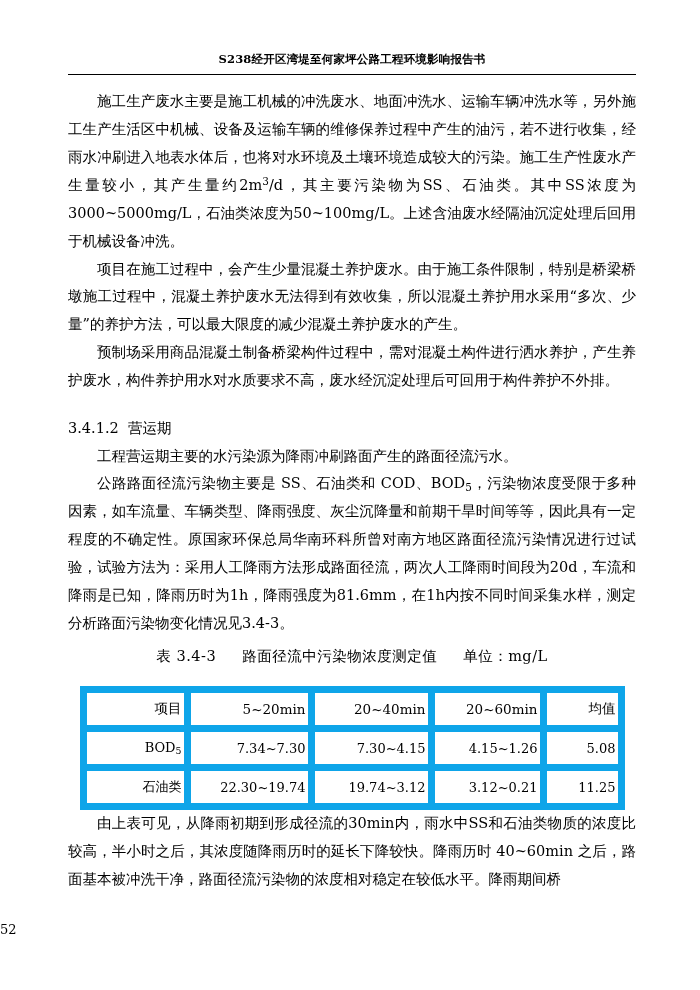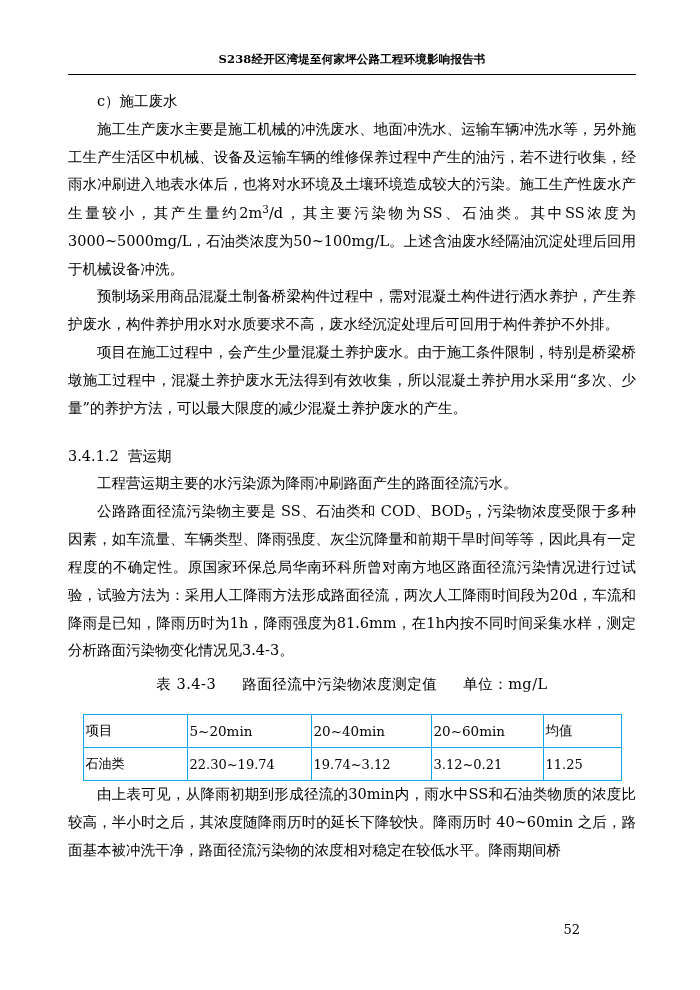--- a/index.html
+++ b/index.html
@@ -70,39 +70,39 @@
     display: inline-block;
     width: 26px;
   }
   table.data {
     border-collapse: collapse;
     width: 538px;
     margin: 0 auto;
     table-layout: fixed;
   }
   table.data td {
-    border: 1px solid #0ea5e9;
-    text-align: left;
+    border: 7px solid #0ea5e9;
+    text-align: right;
     font-size: 13px;
     height: 28px;
     padding: 2px 2px;
     font-family: "DejaVu Serif", "Liberation Serif", serif;
   }
   table.data tr.head td {
     font-size: 13.5px;
   }
   .after-table {
     margin-top: 14px;
   }
   .pagenum {
     position: absolute;
     top: 922px;
     left: 0;
     width: 580px;
-    text-align: right;
+    text-align: left;
     font-size: 13px;
   }
   sub {
     font-size: 0.72em;
     vertical-align: -0.25em;
   }
   sup {
     font-size: 0.72em;
     vertical-align: 0.45em;
   }
@@ -110,29 +110,28 @@
 </head>
 <body>
 
 <div class="page">
 
   <div class="header">S238经开区湾堤至何家坪公路工程环境影响报告书</div>
   <div class="header-rule"></div>
 
   <div class="content">
 
-    <p class="para">c）施工废水</p>
 
     <p class="para">
       <span>施工生产废水主要是施工机械的冲洗废水、地面冲洗水、运输车辆冲洗水等，另外施工生产生活区中机械、设备及运输车辆的维修保养过程中产生的油污，若不进行收集，经雨水冲刷进入地表水体后，也将对水环境及土壤环境造成较大的污染。施工生产性废水产生量较小，其产生量约2m</span><sup>3</sup><span>/d，其主要污染物为SS、石油类。其中SS浓度为3000~5000mg/L，石油类浓度为50~100mg/L。上述含油废水经隔油沉淀处理后回用于机械设备冲洗。</span>
     </p>
 
+    <p class="para">项目在施工过程中，会产生少量混凝土养护废水。由于施工条件限制，特别是桥梁桥墩施工过程中，混凝土养护废水无法得到有效收集，所以混凝土养护用水采用“多次、少量”的养护方法，可以最大限度的减少混凝土养护废水的产生。</p>
+
     <p class="para">预制场采用商品混凝土制备桥梁构件过程中，需对混凝土构件进行洒水养护，产生养护废水，构件养护用水对水质要求不高，废水经沉淀处理后可回用于构件养护不外排。</p>
-
-    <p class="para">项目在施工过程中，会产生少量混凝土养护废水。由于施工条件限制，特别是桥梁桥墩施工过程中，混凝土养护废水无法得到有效收集，所以混凝土养护用水采用“多次、少量”的养护方法，可以最大限度的减少混凝土养护废水的产生。</p>
 
     <p class="subhead">
       <span>3.4.1.2</span>&nbsp;&nbsp;<span>营运期</span>
     </p>
 
     <p class="para">工程营运期主要的水污染源为降雨冲刷路面产生的路面径流污水。</p>
 
     <p class="para">
       <span>公路路面径流污染物主要是 SS、石油类和 COD、BOD</span><sub>5</sub><span>，污染物浓度受限于多种因素，如车流量、车辆类型、降雨强度、灰尘沉降量和前期干旱时间等等，因此具有一定程度的不确定性。原国家环保总局华南环科所曾对南方地区路面径流污染情况进行过试验，试验方法为：采用人工降雨方法形成路面径流，两次人工降雨时间段为20d，车流和降雨是已知，降雨历时为1h，降雨强度为81.6mm，在1h内按不同时间采集水样，测定分析路面污染物变化情况见3.4-3。</span>
     </p>
@@ -151,20 +150,27 @@
       </colgroup>
       <tbody>
         <tr class="head">
           <td>项目</td>
           <td>5~20min</td>
           <td>20~40min</td>
           <td>20~60min</td>
           <td>均值</td>
         </tr>
         <tr>
+          <td><span>BOD</span><sub>5</sub></td>
+          <td>7.34~7.30</td>
+          <td>7.30~4.15</td>
+          <td>4.15~1.26</td>
+          <td>5.08</td>
+        </tr>
+        <tr>
           <td><span>石油类</span></td>
           <td>22.30~19.74</td>
           <td>19.74~3.12</td>
           <td>3.12~0.21</td>
           <td>11.25</td>
         </tr>
       </tbody>
     </table>
 
     <p class="para after-table">由上表可见，从降雨初期到形成径流的30min内，雨水中SS和石油类物质的浓度比较高，半小时之后，其浓度随降雨历时的延长下降较快。降雨历时 40~60min 之后，路面基本被冲洗干净，路面径流污染物的浓度相对稳定在较低水平。降雨期间桥</p>

